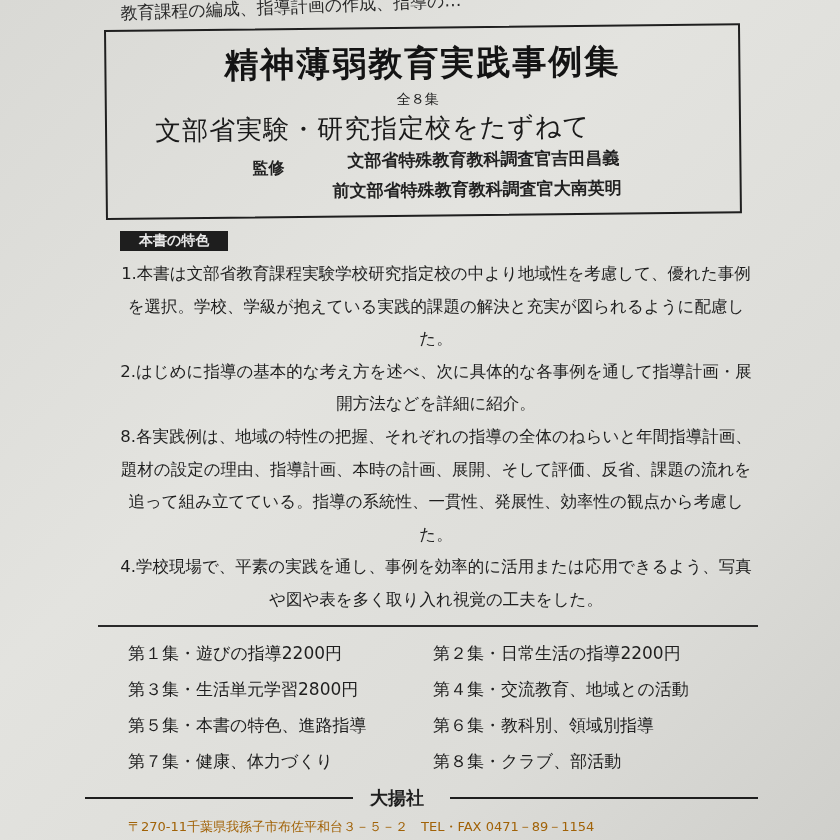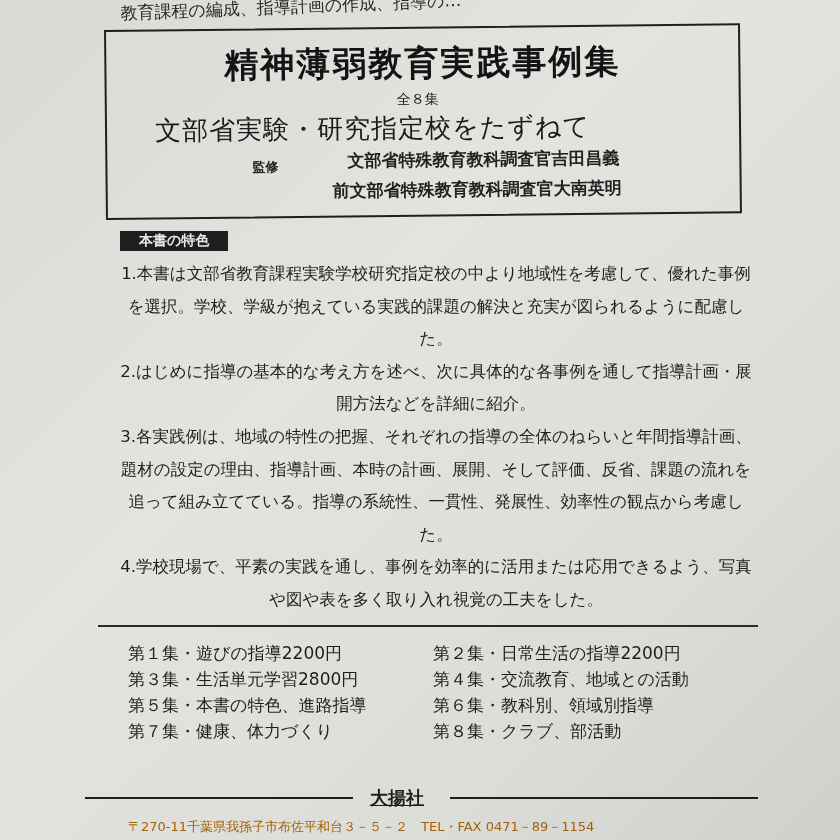--- a/index.html
+++ b/index.html
@@ -27,21 +27,21 @@
       font-size: 34px; font-weight: bold; letter-spacing: 2px; color: #141414;
     }
     .series-count {
       position: absolute; left: 290px; top: 62px; font-size: 14px; color: #222;
     }
     .subtitle {
       position: absolute; left: 48px; top: 82px; font-size: 26px; color: #1a1a1a; letter-spacing: 1px;
       white-space: nowrap;
     }
     .supervisor-label {
-      position: absolute; left: 145px; top: 128px; font-size: 13px; font-weight: bold; color: #222;
+      position: absolute; left: 145px; top: 128px; font-size: 16px; font-weight: bold; color: #222;
     }
     .supervisor-1 {
       position: absolute; left: 240px; top: 120px; font-size: 17px; font-weight: bold; color: #222; white-space: nowrap;
     }
     .supervisor-2 {
       position: absolute; left: 225px; top: 150px; font-size: 17px; font-weight: bold; color: #222; white-space: nowrap;
     }
     .features-badge {
       position: absolute; left: 120px; top: 231px;
       background: #1e1e1e; color: #e8e8e8; font-size: 14px; font-weight: bold;
@@ -52,35 +52,35 @@
       font-size: 16.5px; line-height: 32.6px; color: #1e1e1e;
     }
     .features p { margin: 0; }
     .features .item { text-indent: 0; text-align: center; }
     .divider-top {
       position: absolute; left: 98px; top: 625px; width: 660px; height: 0;
       border-top: 2px solid #2a2a2a;
     }
     .volumes {
       position: absolute; left: 128px; top: 640px; width: 620px;
-      display: grid; grid-template-columns: 305px 305px; 
+      display: grid; grid-template-columns: 305px 305px; row-gap: 10px;
       font-size: 17px; color: #1e1e1e;
     }
     .volumes div { height: 26px; line-height: 26px; white-space: nowrap; }
     .publisher-row {
       position: absolute; left: 85px; top: 786px; width: 680px; height: 24px;
     }
     .pub-line-left {
       position: absolute; left: 0; top: 11px; width: 268px; border-top: 2px solid #1e1e1e;
     }
     .pub-line-right {
       position: absolute; left: 365px; top: 11px; width: 308px; border-top: 2px solid #1e1e1e;
     }
     .pub-name {
-      position: absolute; left: 285px; top: 0; font-size: 18px; font-weight: bold; color: #1e1e1e; text-decoration: underline;
+      position: absolute; left: 285px; top: 0; font-size: 18px; font-weight: bold; color: #1e1e1e;
     }
     .address {
       position: absolute; left: 128px; top: 818px; font-size: 13px; color: #a16207; white-space: nowrap;
       font-family: "DejaVu Sans", sans-serif;
     }
   </style>
 </head>
 <body>
 
 <div class="page">
@@ -94,21 +94,21 @@
     <div class="supervisor-label">監修</div>
     <div class="supervisor-1">文部省特殊教育教科調査官吉田昌義</div>
     <div class="supervisor-2">前文部省特殊教育教科調査官大南英明</div>
   </div>
 
   <div class="features-badge">本書の特色</div>
 
   <div class="features">
     <p class="item">1.本書は文部省教育課程実験学校研究指定校の中より地域性を考慮して、優れた事例を選択。学校、学級が抱えている実践的課題の解決と充実が図られるように配慮した。</p>
     <p class="item">2.はじめに指導の基本的な考え方を述べ、次に具体的な各事例を通して指導計画・展開方法などを詳細に紹介。</p>
-    <p class="item">3.各実践例は、地域の特性の把握、それぞれの指導の全体のねらいと年間指導計画、題材の設定の理由、指導計画、本時の計画、展開、そして評価、反省、課題の流れを追って組み立てている。指導の系統性、一貫性、発展性、効率性の観点から考慮した。</p>
+    <p class="item">8.各実践例は、地域の特性の把握、それぞれの指導の全体のねらいと年間指導計画、題材の設定の理由、指導計画、本時の計画、展開、そして評価、反省、課題の流れを追って組み立てている。指導の系統性、一貫性、発展性、効率性の観点から考慮した。</p>
     <p class="item">4.学校現場で、平素の実践を通し、事例を効率的に活用または応用できるよう、写真や図や表を多く取り入れ視覚の工夫をした。</p>
   </div>
 
   <div class="divider-top"></div>
 
   <div class="volumes">
     <div>第１集・遊びの指導2200円</div>
     <div>第２集・日常生活の指導2200円</div>
     <div>第３集・生活単元学習2800円</div>
     <div>第４集・交流教育、地域との活動</div>

